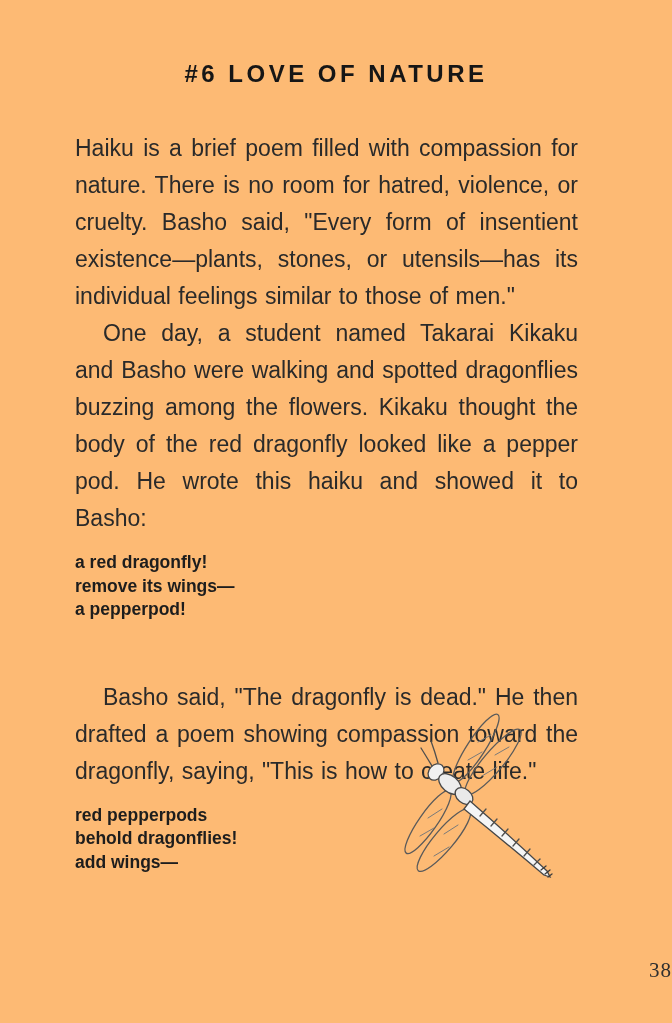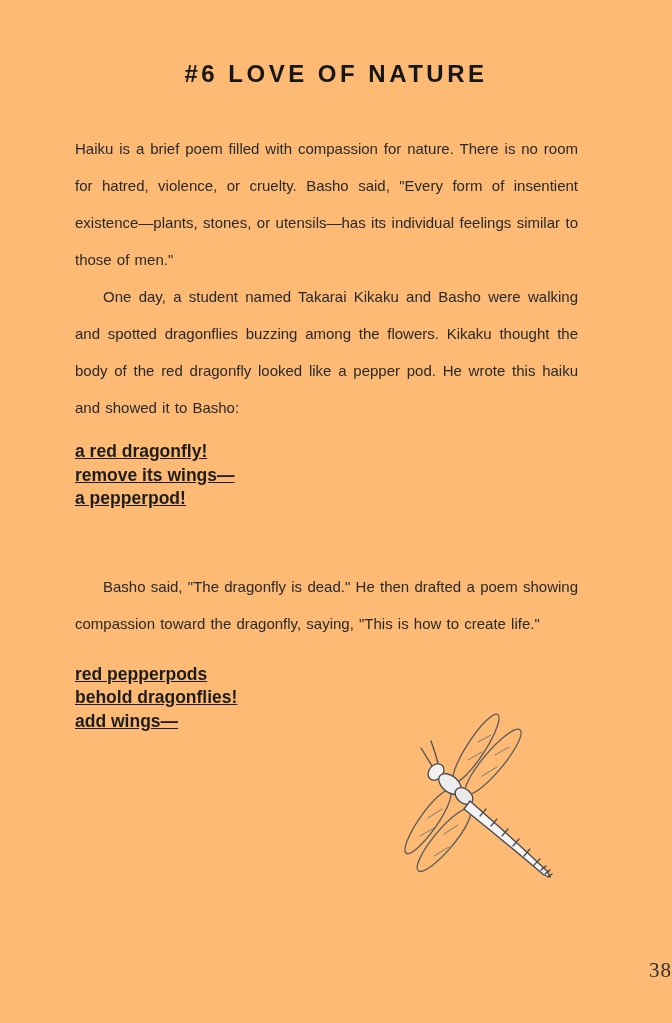--- a/index.html
+++ b/index.html
@@ -22,38 +22,37 @@
     font-size: 24px;
     font-weight: bold;
     letter-spacing: 3.5px;
     color: #161616;
     font-family: "Liberation Sans", sans-serif;
   }
 
   .body-p {
     margin: 0 94px 0 75px;
     text-align: justify;
-    font-size: 15px;
+    font-size: 23px;
     line-height: 37px;
     color: #2a2a2a;
     word-spacing: 1px;
   }
   .body-p.first { margin-top: 42px; }
   .body-p.indent { text-indent: 28px; }
   .body-p.after-haiku { margin-top: 57px; }
 
   .haiku {
     margin: 14px 0 0 75px;
     font-weight: bold;
     font-size: 17.5px;
     line-height: 23.5px;
     color: #1d1d1d;
-    text-decoration: underline;
   }
-  .haiku.second { margin-top: 21px; }
+  .haiku.second { margin-top: 14px; }
 
   .illustration {
     position: absolute;
     left: 398px;
     top: 710px;
     width: 170px;
     height: 185px;
   }
 
   .page-number {

